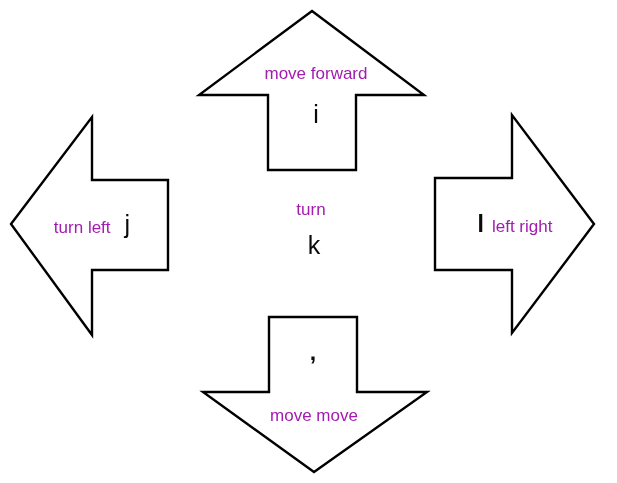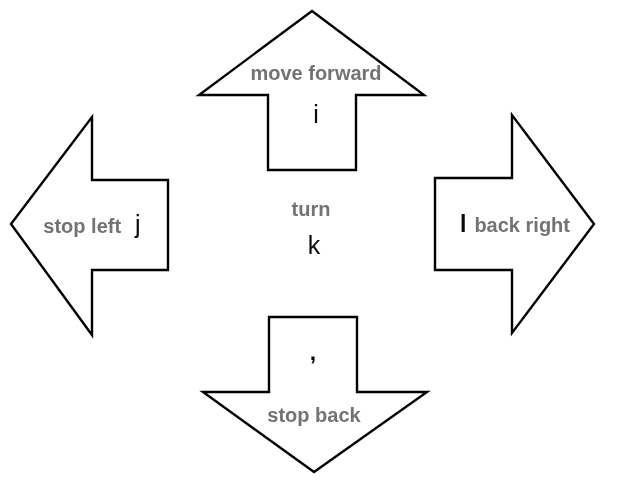--- a/index.html
+++ b/index.html
@@ -32,23 +32,23 @@
     stroke-width: 2.4;
     stroke-linejoin: miter;
     stroke-miterlimit: 12;
   }
   .label {
     position: absolute;
     white-space: nowrap;
     line-height: 1;
   }
   .label-cmd {
-    color: #737373;
-    font-size: 20px;
-    font-weight: 700;
+    color: #a21caf;
+    font-size: 17px;
+    font-weight: 400;
   }
   .label-key {
     color: #0a0a0a;
     font-size: 25px;
     font-weight: 400;
   }
   .label-key-bold {
     color: #0a0a0a;
     font-size: 23px;
     font-weight: bold;
@@ -102,28 +102,28 @@
 
     <polygon class="arrow-shape" points="594,224 512,115 512,178 435,178 435,270 512,270 512,333"></polygon>
 
     <polygon class="arrow-shape" points="314,472 203,392 269,392 269,317 357,317 357,392 427,392"></polygon>
   </svg>
 
   <div class="label label-cmd center-anchor" id="up-cmd">move forward</div>
   <div class="label label-key center-anchor" id="up-key">i</div>
 
   <div class="label center-anchor" id="left-group">
-    <span class="label-cmd">stop left</span>
+    <span class="label-cmd">turn left</span>
     <span class="label-key">j</span>
   </div>
 
   <div class="label center-anchor" id="right-group">
     <span class="label-key-bold">l</span>
-    <span class="label-cmd">back right</span>
+    <span class="label-cmd">left right</span>
   </div>
 
   <div class="label label-cmd center-anchor" id="center-cmd">turn</div>
   <div class="label label-key center-anchor" id="center-key">k</div>
 
   <div class="label label-key-bold center-anchor" id="down-key">,</div>
-  <div class="label label-cmd center-anchor" id="down-cmd">stop back</div>
+  <div class="label label-cmd center-anchor" id="down-cmd">move move</div>
 
 </div>
 
 </body></html>

